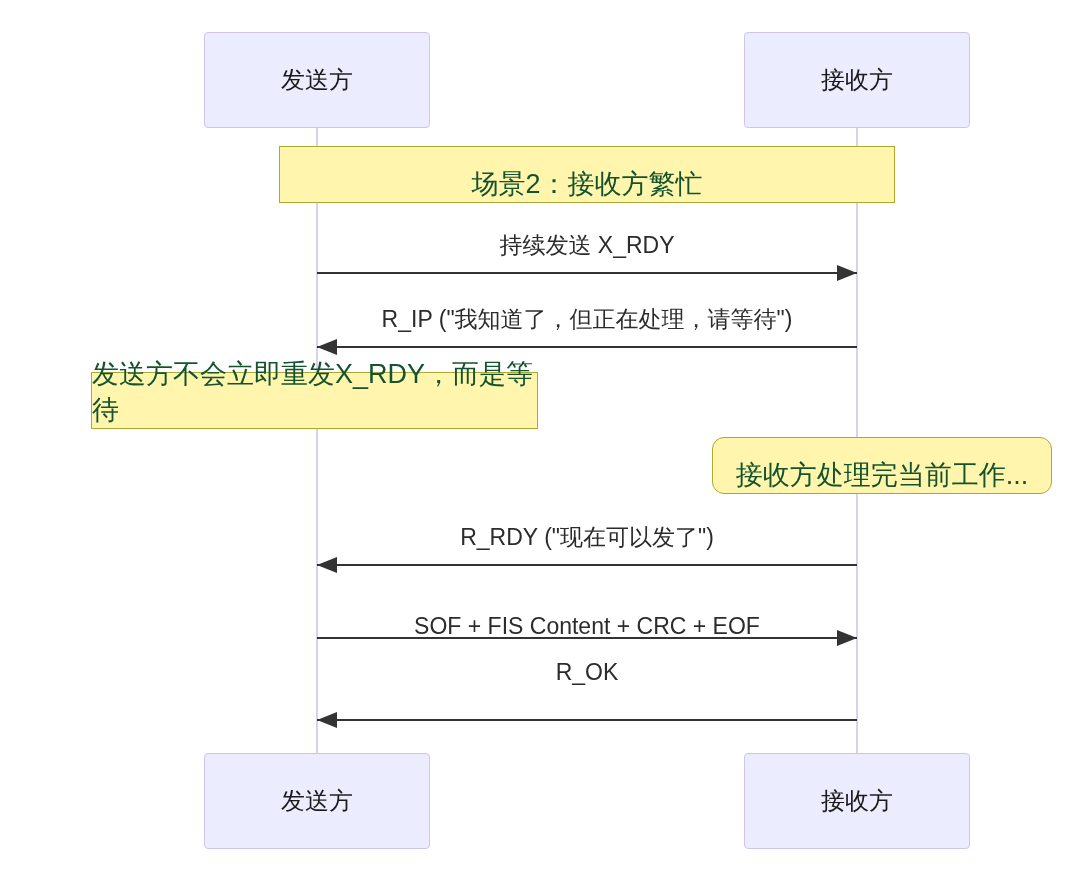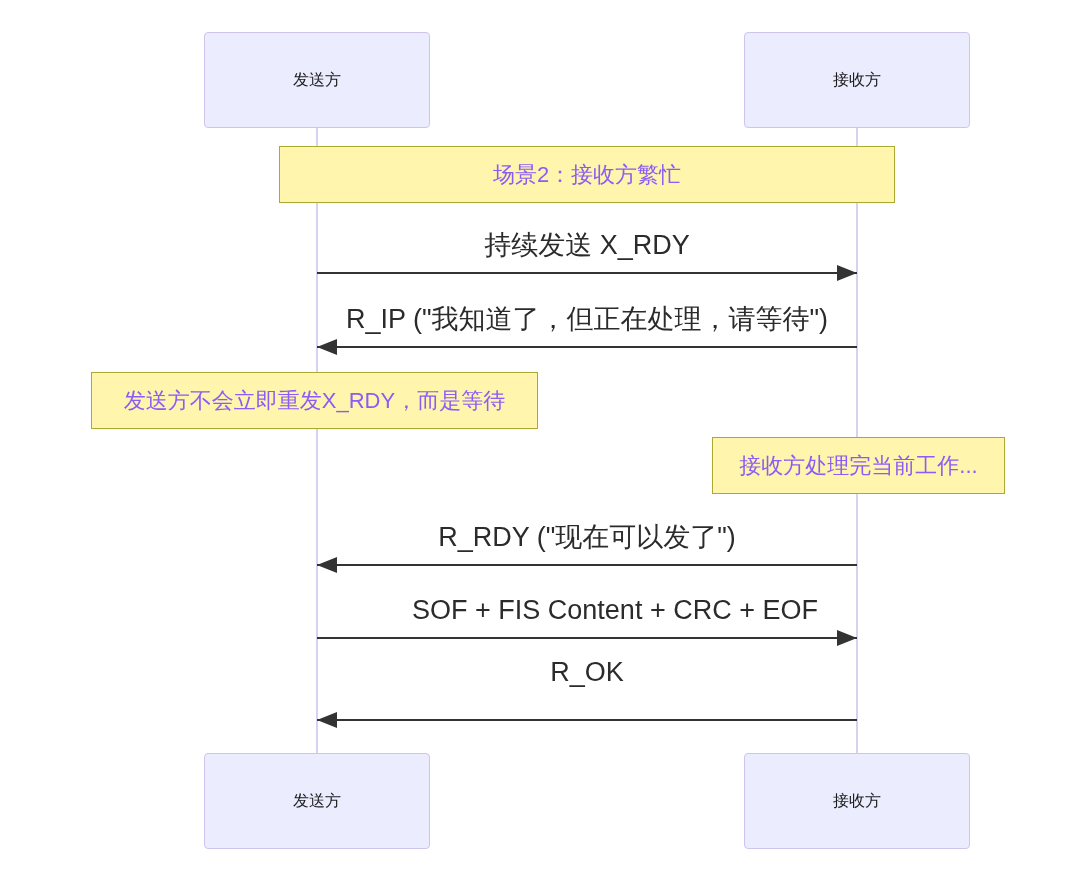--- a/index.html
+++ b/index.html
@@ -18,39 +18,39 @@
     background:#d8d2ee;
   }
   
   .actor{
     position:absolute;
     width:226px;height:96px;
     background:#ECECFF;
     border:1.5px solid #cfc5ec;
     border-radius:4px;
     display:flex;align-items:center;justify-content:center;
-    font-size:16px;color:#1a1a1a;
+    font-size:24px;color:#1a1a1a;
     box-sizing:border-box;
   }
   
   .note{
     position:absolute;
     background:#FFF5AD;
     border:1.5px solid #AAAA33;
-    display:flex;align-items:center;justify-content:center;
-    font-size:22px;color:#8b5cf6;
+    display:flex;align-items:flex-end;justify-content:center;
+    font-size:27px;color:#14532d;
     box-sizing:border-box;
   }
   
   .msg-label{
     position:absolute;
     left:317px;width:540px;height:30px;
     line-height:30px;
     text-align:center;
-    font-size:27px;color:#2b2b2b;
+    font-size:23px;color:#2b2b2b;
     white-space:nowrap;
   }
   .msg-line{
     position:absolute;
     left:317px;width:540px;height:2px;
     background:#333333;
   }
   .arrowhead{
     position:absolute;
     width:0;height:0;
@@ -84,29 +84,29 @@
   <div class="arrowhead right" style="left:837px;top:265px;"></div>
 
   <div class="msg-label" style="top:304px;">R_IP ("我知道了，但正在处理，请等待")</div>
   <div class="msg-line" style="top:346px;"></div>
   <div class="arrowhead left" style="left:317px;top:339px;"></div>
 
   <div class="note" style="left:91px;top:372px;width:447px;height:57px;">
     <span>发送方不会立即重发X_RDY，而是等待</span>
   </div>
 
-  <div class="note" style="left:712px;top:437px;width:293px;height:57px;">
+  <div class="note" style="left:712px;top:437px;width:340px;height:57px;border-radius:12px;">
     <span>接收方处理完当前工作...</span>
   </div>
 
   <div class="msg-label" style="top:522px;">R_RDY ("现在可以发了")</div>
   <div class="msg-line" style="top:564px;"></div>
   <div class="arrowhead left" style="left:317px;top:557px;"></div>
 
-  <div class="msg-label" style="top:595px;padding-left:28px;">SOF + FIS Content + CRC + EOF</div>
+  <div class="msg-label" style="top:611px;">SOF + FIS Content + CRC + EOF</div>
   <div class="msg-line" style="top:637px;"></div>
   <div class="arrowhead right" style="left:837px;top:630px;"></div>
 
   <div class="msg-label" style="top:657px;">R_OK</div>
   <div class="msg-line" style="top:719px;"></div>
   <div class="arrowhead left" style="left:317px;top:712px;"></div>
 
   <div class="actor" style="left:204px;top:753px;">
     <span>发送方</span>
   </div>

